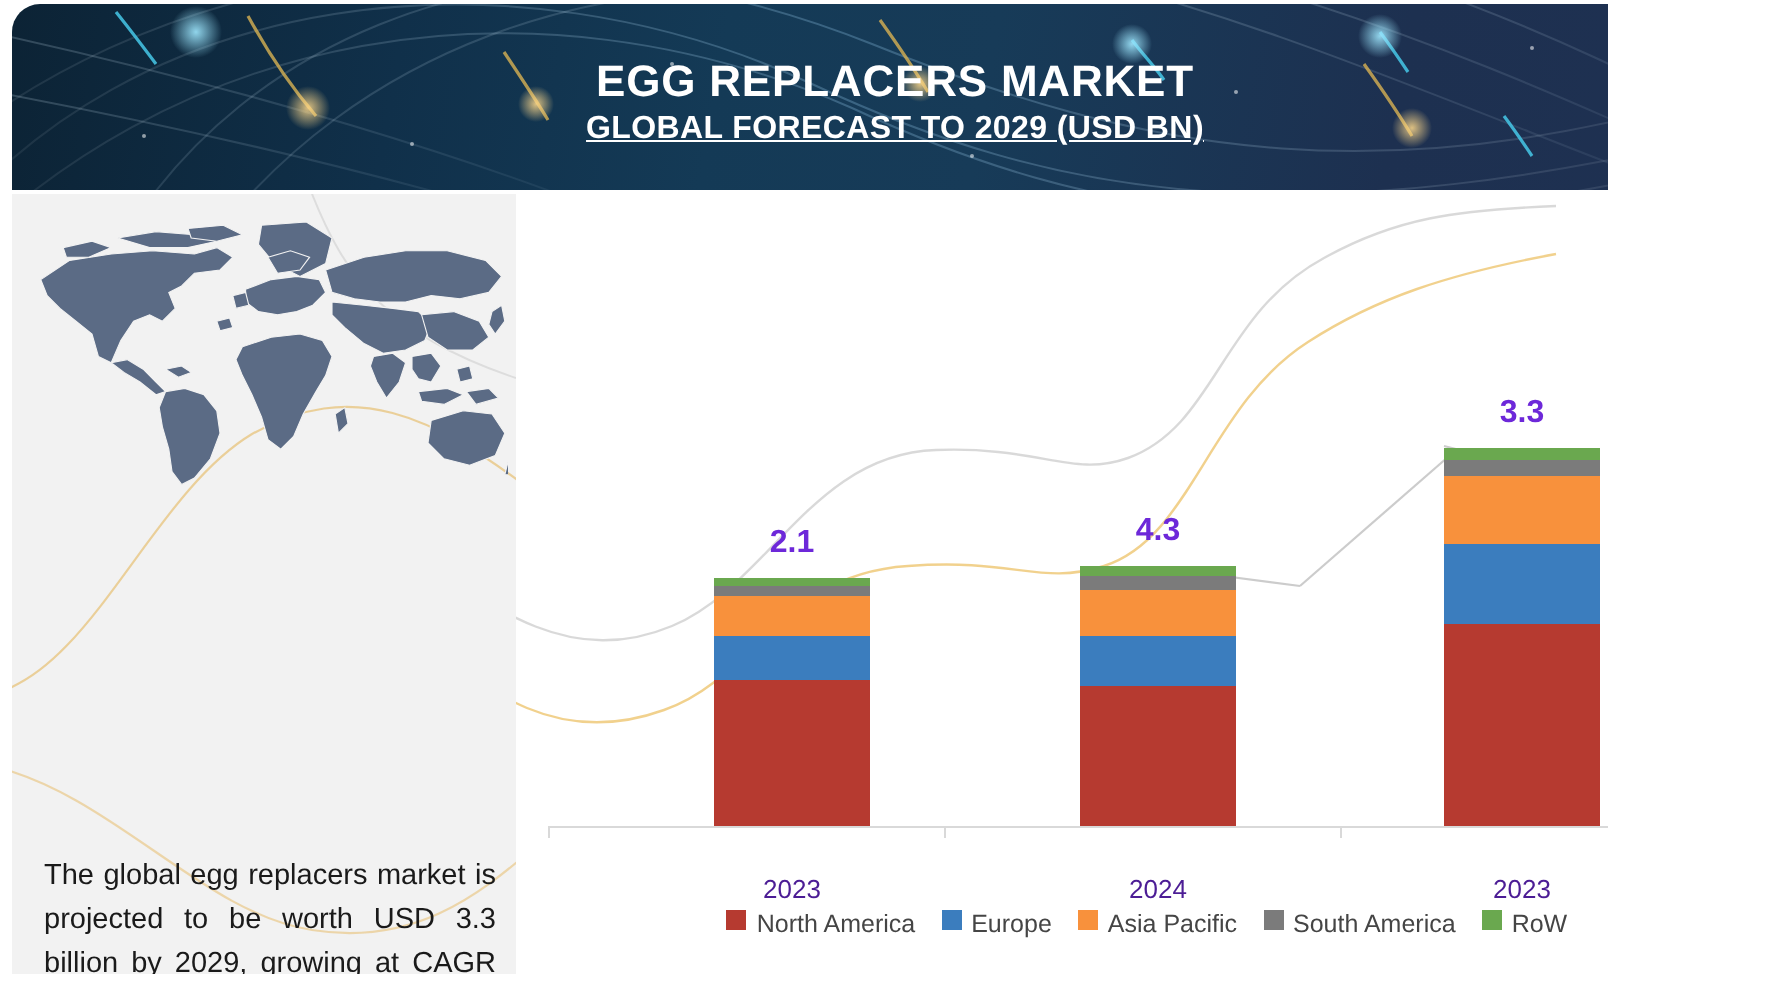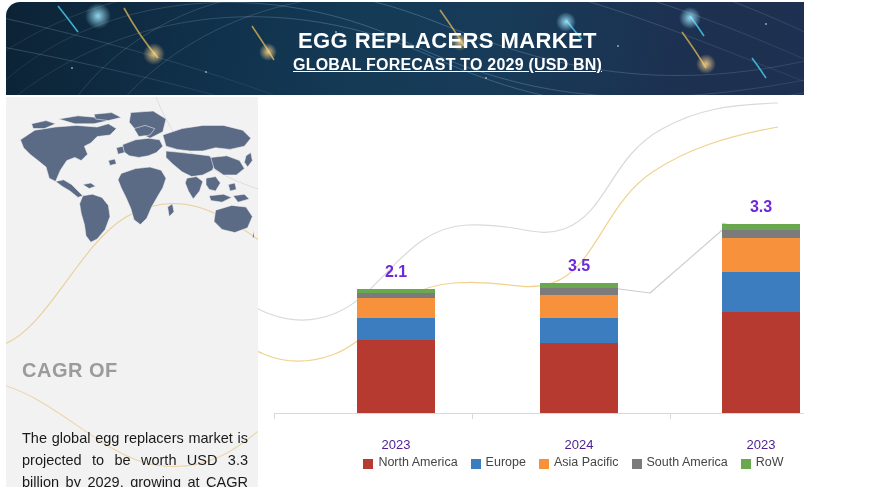--- a/index.html
+++ b/index.html
@@ -32,21 +32,21 @@
   .axis{position:absolute;left:16px;top:316px;width:604px;height:1px;background:#d9d9d9;}
   .tick{position:absolute;top:316px;width:1px;height:6px;background:#d9d9d9;}
 
   .bar{position:absolute;width:78px;}
   .seg{width:100%;display:block;}
   .vlabel{position:absolute;font-size:16px;font-weight:bold;color:#6d28d9;text-align:center;width:78px;}
   .xlabel{position:absolute;top:340px;font-size:13px;color:#4c1d95;text-align:center;width:110px;}
 
   #legend{position:absolute;left:0;top:358px;width:631px;display:flex;justify-content:center;
     align-items:center;gap:13px;}
-  .lg-item{display:flex;align-items:flex-end;gap:5px;}
+  .lg-item{display:flex;align-items:flex-start;gap:5px;}
   .lg-sw{width:10px;height:10px;display:block;}
   .lg-tx{font-size:12.5px;color:#454545;}
 </style>
 </head>
 <body>
 
 <div id="card">
 
   <div id="header">
     <svg width="883" height="93" viewBox="0 0 883 93">
@@ -175,21 +175,20 @@
 
         <path d="M252,124 L272,118 L290,120 L298,132 L292,146 L276,152
                  L260,148 L250,138 Z"></path>
 
         <path d="M300,150 L306,148 L304,158 L298,158 Z"></path>
 
         <path d="M118,62 L126,60 L128,66 L120,68 Z"></path>
       </g>
     </svg>
 
-    <div id="cagr-label">CAGR OF</div>
     <div id="cagr-desc">The global egg replacers market is projected to be worth USD 3.3 billion by 2029, growing at CAGR 8.0% during the forecast period.</div>
   </div>
 
   <div id="chart">
 
     <svg id="chart-curves" width="631" height="390" viewBox="0 0 631 390">
       <path d="M-60,170 C -10,212 30,236 78,216 C 126,196 148,130 210,128
                C 262,126 278,142 306,132 C 350,116 352,60 404,32 C 440,12 470,8 520,6" fill="none" stroke="#d2d2d2" stroke-width="1.2" opacity="0.85"></path>
       <path d="M-60,208 C -14,254 24,276 74,258 C 120,242 132,190 196,186
                C 250,182 262,196 294,186 C 338,172 346,106 396,74 C 430,52 466,40 520,30" fill="none" stroke="#f0cf87" stroke-width="1.2" opacity="0.95"></path>
@@ -210,21 +209,21 @@
     <div class="vlabel" style="left:99px;top:166px;">2.1</div>
     <div class="bar" style="left:99px;top:192px;">
       <span class="seg" style="height:4px;background:#6aa84f;"></span>
       <span class="seg" style="height:5px;background:#7b7b7b;"></span>
       <span class="seg" style="height:20px;background:#f8913c;"></span>
       <span class="seg" style="height:22px;background:#3b7dbe;"></span>
       <span class="seg" style="height:73px;background:#b63a30;"></span>
     </div>
     <div class="xlabel" style="left:83px;">2023</div>
 
-    <div class="vlabel" style="left:282px;top:160px;">3.5</div>
+    <div class="vlabel" style="left:282px;top:160px;">4.3</div>
     <div class="bar" style="left:282px;top:186px;">
       <span class="seg" style="height:5px;background:#6aa84f;"></span>
       <span class="seg" style="height:7px;background:#7b7b7b;"></span>
       <span class="seg" style="height:23px;background:#f8913c;"></span>
       <span class="seg" style="height:25px;background:#3b7dbe;"></span>
       <span class="seg" style="height:70px;background:#b63a30;"></span>
     </div>
     <div class="xlabel" style="left:266px;">2024</div>
 
     <div class="vlabel" style="left:464px;top:101px;">3.3</div>

